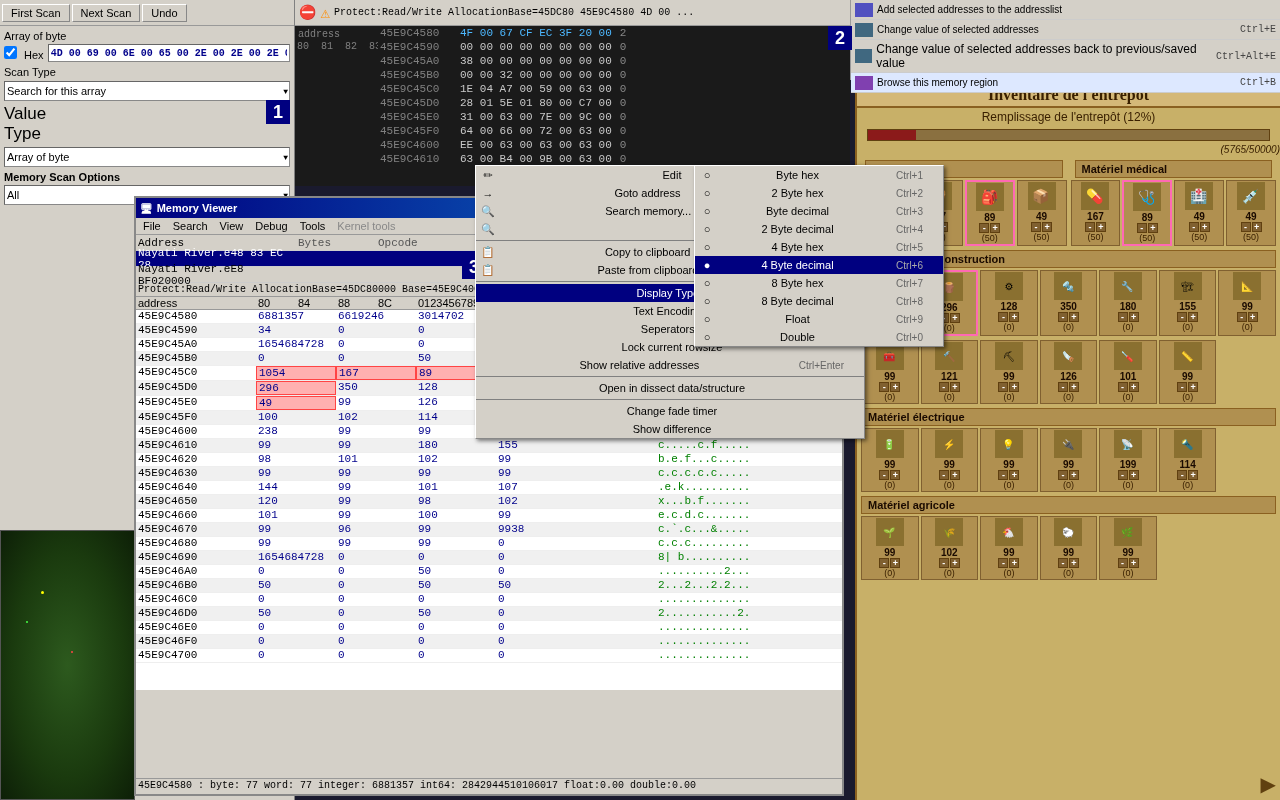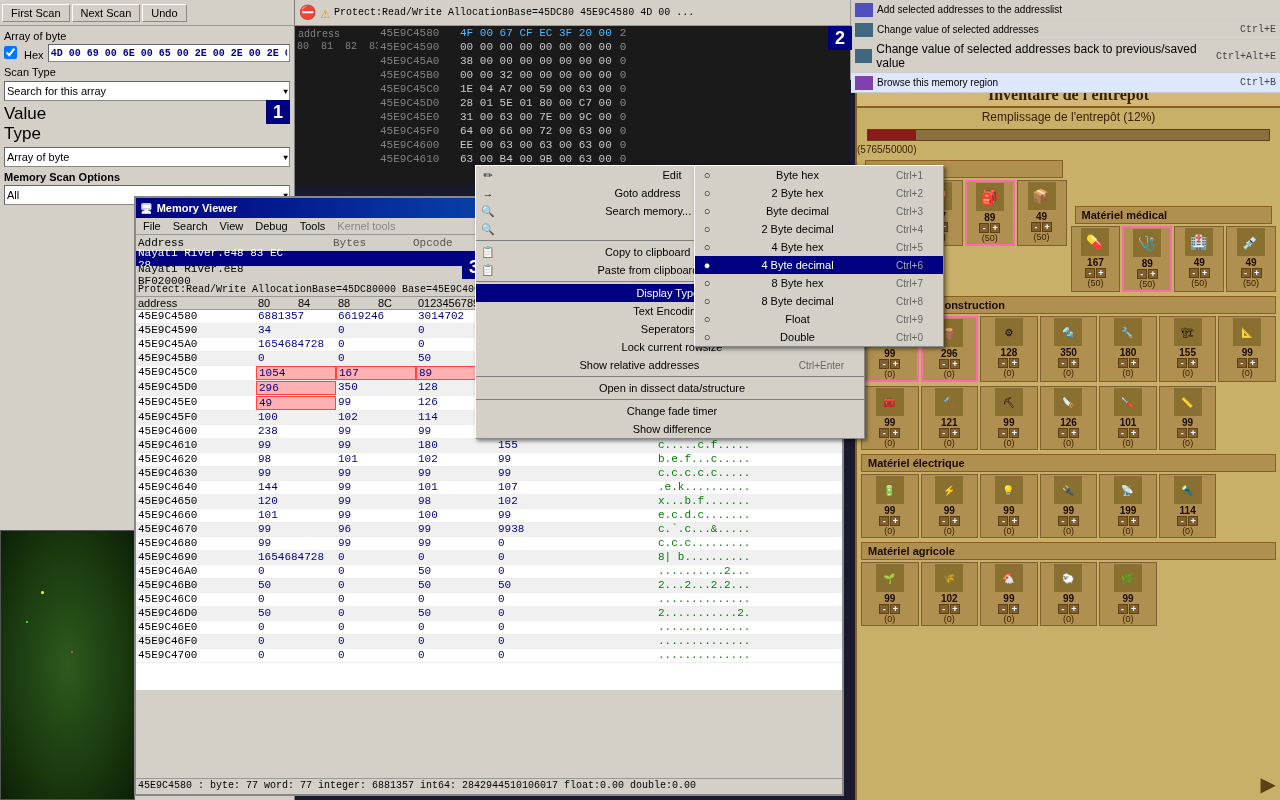--- a/index.html
+++ b/index.html
@@ -93,21 +93,21 @@
     .mv-cell-data { color: #00008b; }
     .mv-cell-ascii { color: #008000; }
     
     .disasm-row {
       display: flex; align-items: center;
       background: #d4d0c8; border-bottom: 1px solid #ccc;
       height: 16px; padding: 0 2px;
     }
     .disasm-row.selected { background: #000080; color: #fff; }
     .disasm-addr { width: 160px; font-size: 11px; font-family: 'Courier New', monospace; }
-    .disasm-bytes { width: 80px; font-size: 11px; font-family: 'Courier New', monospace; color: #666; margin-left: 35px; }
+    .disasm-bytes { width: 80px; font-size: 11px; font-family: 'Courier New', monospace; color: #666; }
     .disasm-bytes.sel { color: #aaa; }
     .disasm-op { flex: 1; font-size: 11px; font-family: 'Courier New', monospace; }
     .disasm-type { width: 40px; font-size: 11px; font-family: Arial, sans-serif; color: #666; }
     .disasm-type.sel { color: #aaa; }
     
     #mv-statusbar {
       position: absolute; bottom: 0; left: 0; right: 0;
       background: #d4d0c8; border-top: 1px solid #999;
       padding: 1px 2px; font-size: 10px; font-family: 'Courier New', monospace;
       color: #000; height: 16px;
@@ -199,21 +199,21 @@
       text-align: center; font-size: 12px; color: #3a2000;
       padding: 2px 0; background: #c8b068;
     }
     .progress-bar-wrapper {
       margin: 3px 10px; background: #8a7040; height: 12px; border: 1px solid #604010;
     }
     .progress-bar-fill {
       height: 100%; background: #8b1a1a; width: 12%;
     }
     .progress-label {
-      text-align: left; font-size: 10px; color: #3a2000; margin: 1px 0 3px 0;
+      text-align: right; font-size: 10px; color: #3a2000; margin: 1px 0 3px 0; font-style: italic;
     }
     .category-header {
       background: #b09050; border: 1px solid #8a6020; padding: 2px 6px;
       font-size: 11px; font-weight: bold; color: #1a0a00; margin: 2px 4px 0 4px;
     }
     .item-cell {
       background: #b09050; border: 1px solid #806030;
       display: flex; flex-direction: column; align-items: center;
       padding: 1px; min-height: 50px; position: relative;
     }
@@ -835,21 +835,21 @@
           <div class="item-icon">📦</div>
           <div class="item-count">49</div>
           <div class="item-controls">
             <div class="item-btn">-</div>
             <div class="item-btn">+</div>
           </div>
           <div class="item-stock">(50)</div>
         </div>
       </div>
     </div>
-    <div style="flex:1;margin-top:46px;">
+    <div style="flex:1;">
       <div class="category-header">Matériel médical</div>
       <div style="display:grid; grid-template-columns: repeat(4, 1fr); gap:2px; padding:2px 0; background:#c8b068;">
         <div class="item-cell">
           <div class="item-icon">💊</div>
           <div class="item-count">167</div>
           <div class="item-controls">
             <div class="item-btn">-</div>
             <div class="item-btn">+</div>
           </div>
           <div class="item-stock">(50)</div>

